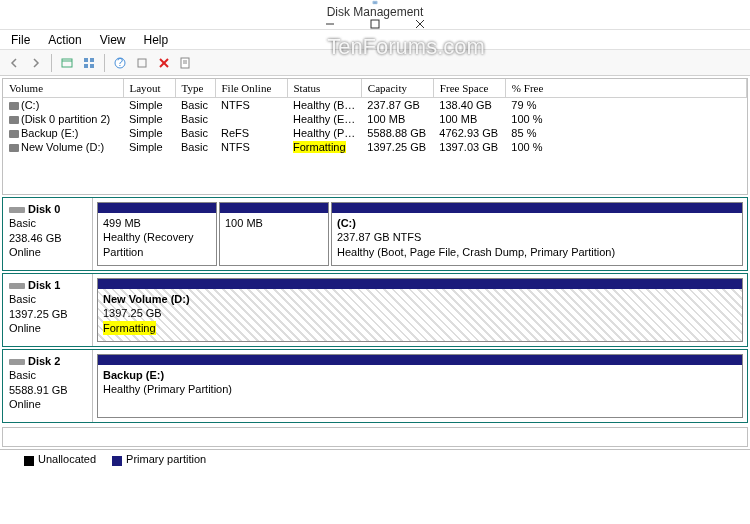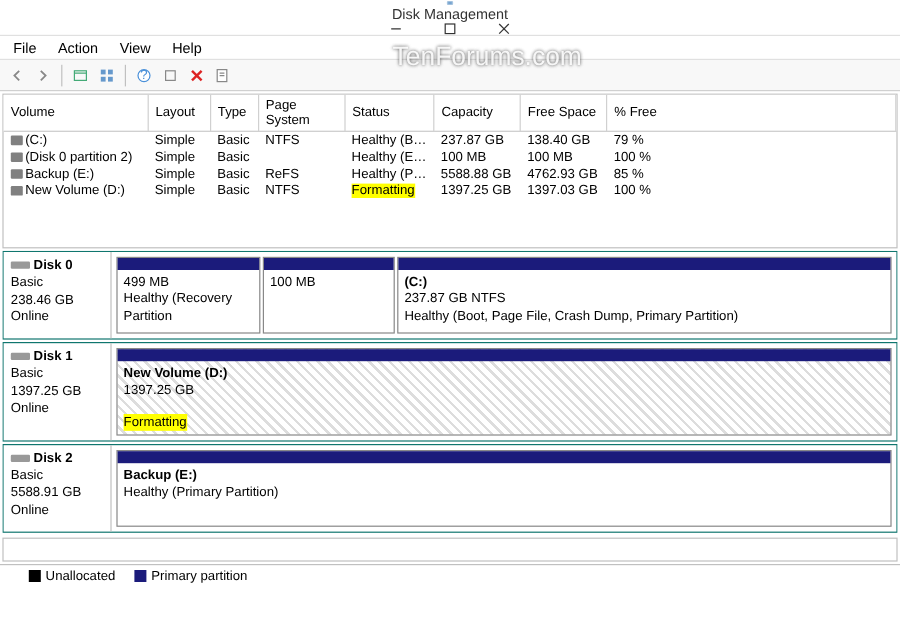--- a/index.html
+++ b/index.html
@@ -10,24 +10,24 @@
 .win-btns { display: flex; height: 100%; }
 .win-btn { width: 45px; display: flex; align-items: center; justify-content: center; color: #333; }
 .win-btn.close { background: transparent; }
 .menubar { height: 20px; display: flex; align-items: center; padding: 0 4px; gap: 4px; border-bottom: 1px solid #e0e0e0; }
 .menu-item { padding: 2px 7px; font-size: 12px; }
 .toolbar { height: 26px; display: flex; align-items: center; padding: 2px 4px; gap: 2px; border-bottom: 1px solid #d0d0d0; background: #f8f8f8; }
 .tool-btn { width: 20px; height: 20px; display: flex; align-items: center; justify-content: center; border: 1px solid transparent; }
 .tool-sep { width: 1px; height: 18px; background: #c0c0c0; margin: 0 3px; }
 .pane { border: 1px solid #c0c0c0; margin: 2px; }
 .vol-table { width: 100%; border-collapse: collapse; }
-.vol-table th { background: #fff; border-right: 1px solid #d0d0d0; border-bottom: 1px solid #d0d0d0; padding: 3px 6px; text-align: left; font-weight: normal; font-size: 11px; color: #000; }
+.vol-table th { background: #fff; border-right: 1px solid #d0d0d0; border-bottom: 1px solid #d0d0d0; padding: 3px 6px; text-align: left; font-weight: normal; font-size: 11px; color: #000; font-family: Liberation Serif, serif; }
 .vol-table td { padding: 1px 6px; font-size: 11px; white-space: nowrap; overflow: hidden; }
 .vol-icon { display: inline-block; width: 10px; height: 8px; background: #808080; margin-right: 2px; vertical-align: middle; border-radius: 1px; }
-.hl { background: #ffff00; margin-top: 12px; }
+.hl { background: #ffff00; }
 .disk-area { margin: 2px; overflow: auto; }
 .disk-row { display: flex; border: 1px solid #0f766e; margin-bottom: 2px; min-height: 74px; }
 .disk-info { width: 90px; padding: 4px 6px; border-right: 1px solid #c0c0c0; font-size: 11px; line-height: 1.3; }
 .disk-ico { display: inline-block; width: 16px; height: 6px; background: #999; margin-right: 3px; border-radius: 1px; vertical-align: middle; }
 .disk-parts { flex: 1; display: flex; padding: 4px; gap: 2px; }
 .part { border: 1px solid #888; padding: 3px 5px; font-size: 11px; line-height: 1.3; display: flex; flex-direction: column; }
 .part-header { height: 10px; background: #1b1b7b; margin: -3px -5px 3px -5px; }
 .part.hatched { background: repeating-linear-gradient(45deg, #fff, #fff 4px, #ddd 4px, #ddd 6px); }
 .legend { height: 20px; padding: 2px 24px; display: flex; align-items: center; gap: 16px; border-top: 1px solid #c0c0c0; background: #fff; font-size: 11px; }
 .legend-sw { width: 10px; height: 10px; display: inline-block; margin-right: 4px; vertical-align: middle; }
@@ -127,21 +127,21 @@
     </div>
 </div>
 
 <div class="pane">
 <table class="vol-table">
   <thead>
         <tr>
     <th style="width:120px">Volume</th>
     <th style="width:52px">Layout</th>
     <th style="width:40px">Type</th>
-    <th style="width:72px">Page System</th>
+    <th style="width:72px">File Online</th>
     <th style="width:72px">Status</th>
     <th style="width:72px">Capacity</th>
     <th style="width:72px">Free Space</th>
     <th>% Free</th>
   </tr>
       </thead>
   <tbody id="vol-body">
         <tr>
           <td><span class="vol-icon"></span>(C:)</td>
           <td>Simple</td>

